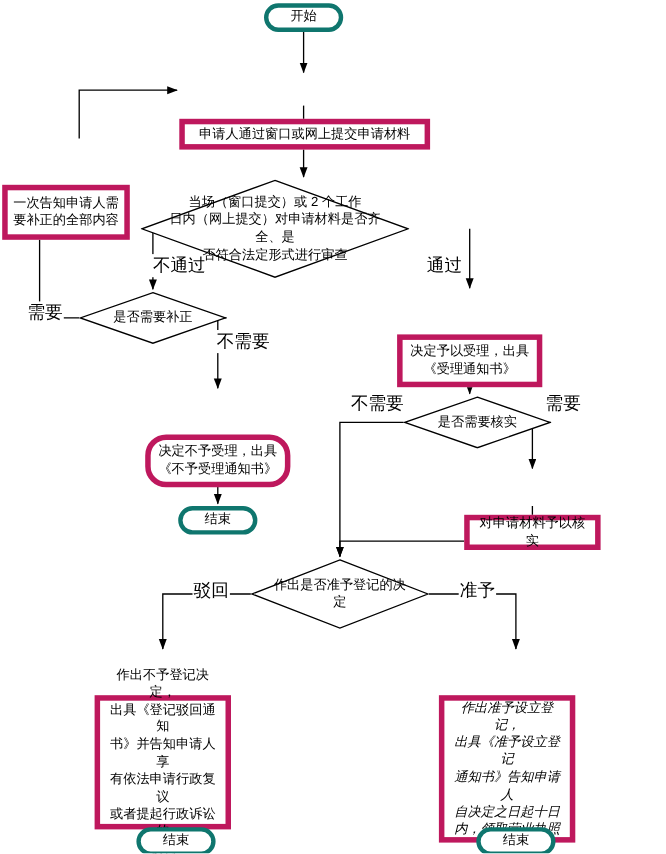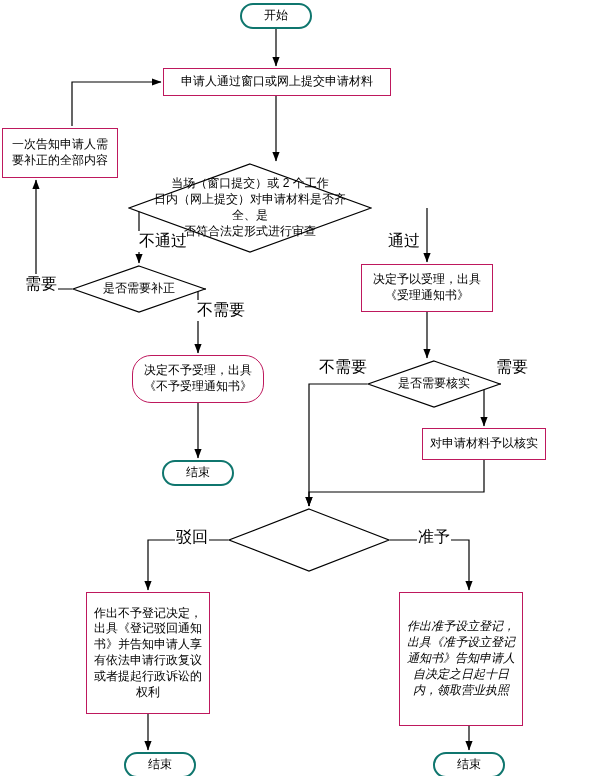--- a/index.html
+++ b/index.html
@@ -30,25 +30,27 @@
     display: flex;
     align-items: center;
     justify-content: center;
     text-align: center;
     color: #000000;
     font-size: 12px;
     line-height: 1.32;
     background: #ffffff;
   }
   .node.rect {
-    border: 1px solid #be185d;
+    border: 5px solid #be185d;
+    margin-top: 40px;
   }
   .node.stadium {
-    border: 2px solid #0f766e;
+    border: 4px solid #0f766e;
     border-radius: 14px;
+    align-items: flex-end;
   }
   .node.diamond {
     border: none;
     background: transparent;
   }
   .node .inner {
     padding: 2px 4px;
     white-space: pre-line;
   }
   .node.diamond .inner {
@@ -170,20 +172,21 @@
   </div>
 
   <div class="node stadium" style="left:162px; top:460px; width:72px; height:26px;">
     <span class="inner">结束</span>
   </div>
 
   <div class="node diamond" style="left:228px; top:508px; width:162px; height:64px;">
     <svg class="diamond-shape" viewBox="0 0 162 64" preserveAspectRatio="none" xmlns="http://www.w3.org/2000/svg">
       <polygon points="81,1 161,32 81,63 1,32" fill="#ffffff" stroke="#000000" stroke-width="1.2"></polygon>
     </svg>
+    <span class="inner" style="max-width:128px;">作出是否准予登记的决定</span>
   </div>
 
   <div class="node rect" style="left:86px; top:592px; width:124px; height:122px;">
     <span class="inner">作出不予登记决定，
 出具《登记驳回通知
 书》并告知申请人享
 有依法申请行政复议
 或者提起行政诉讼的
 权利</span>
   </div>

